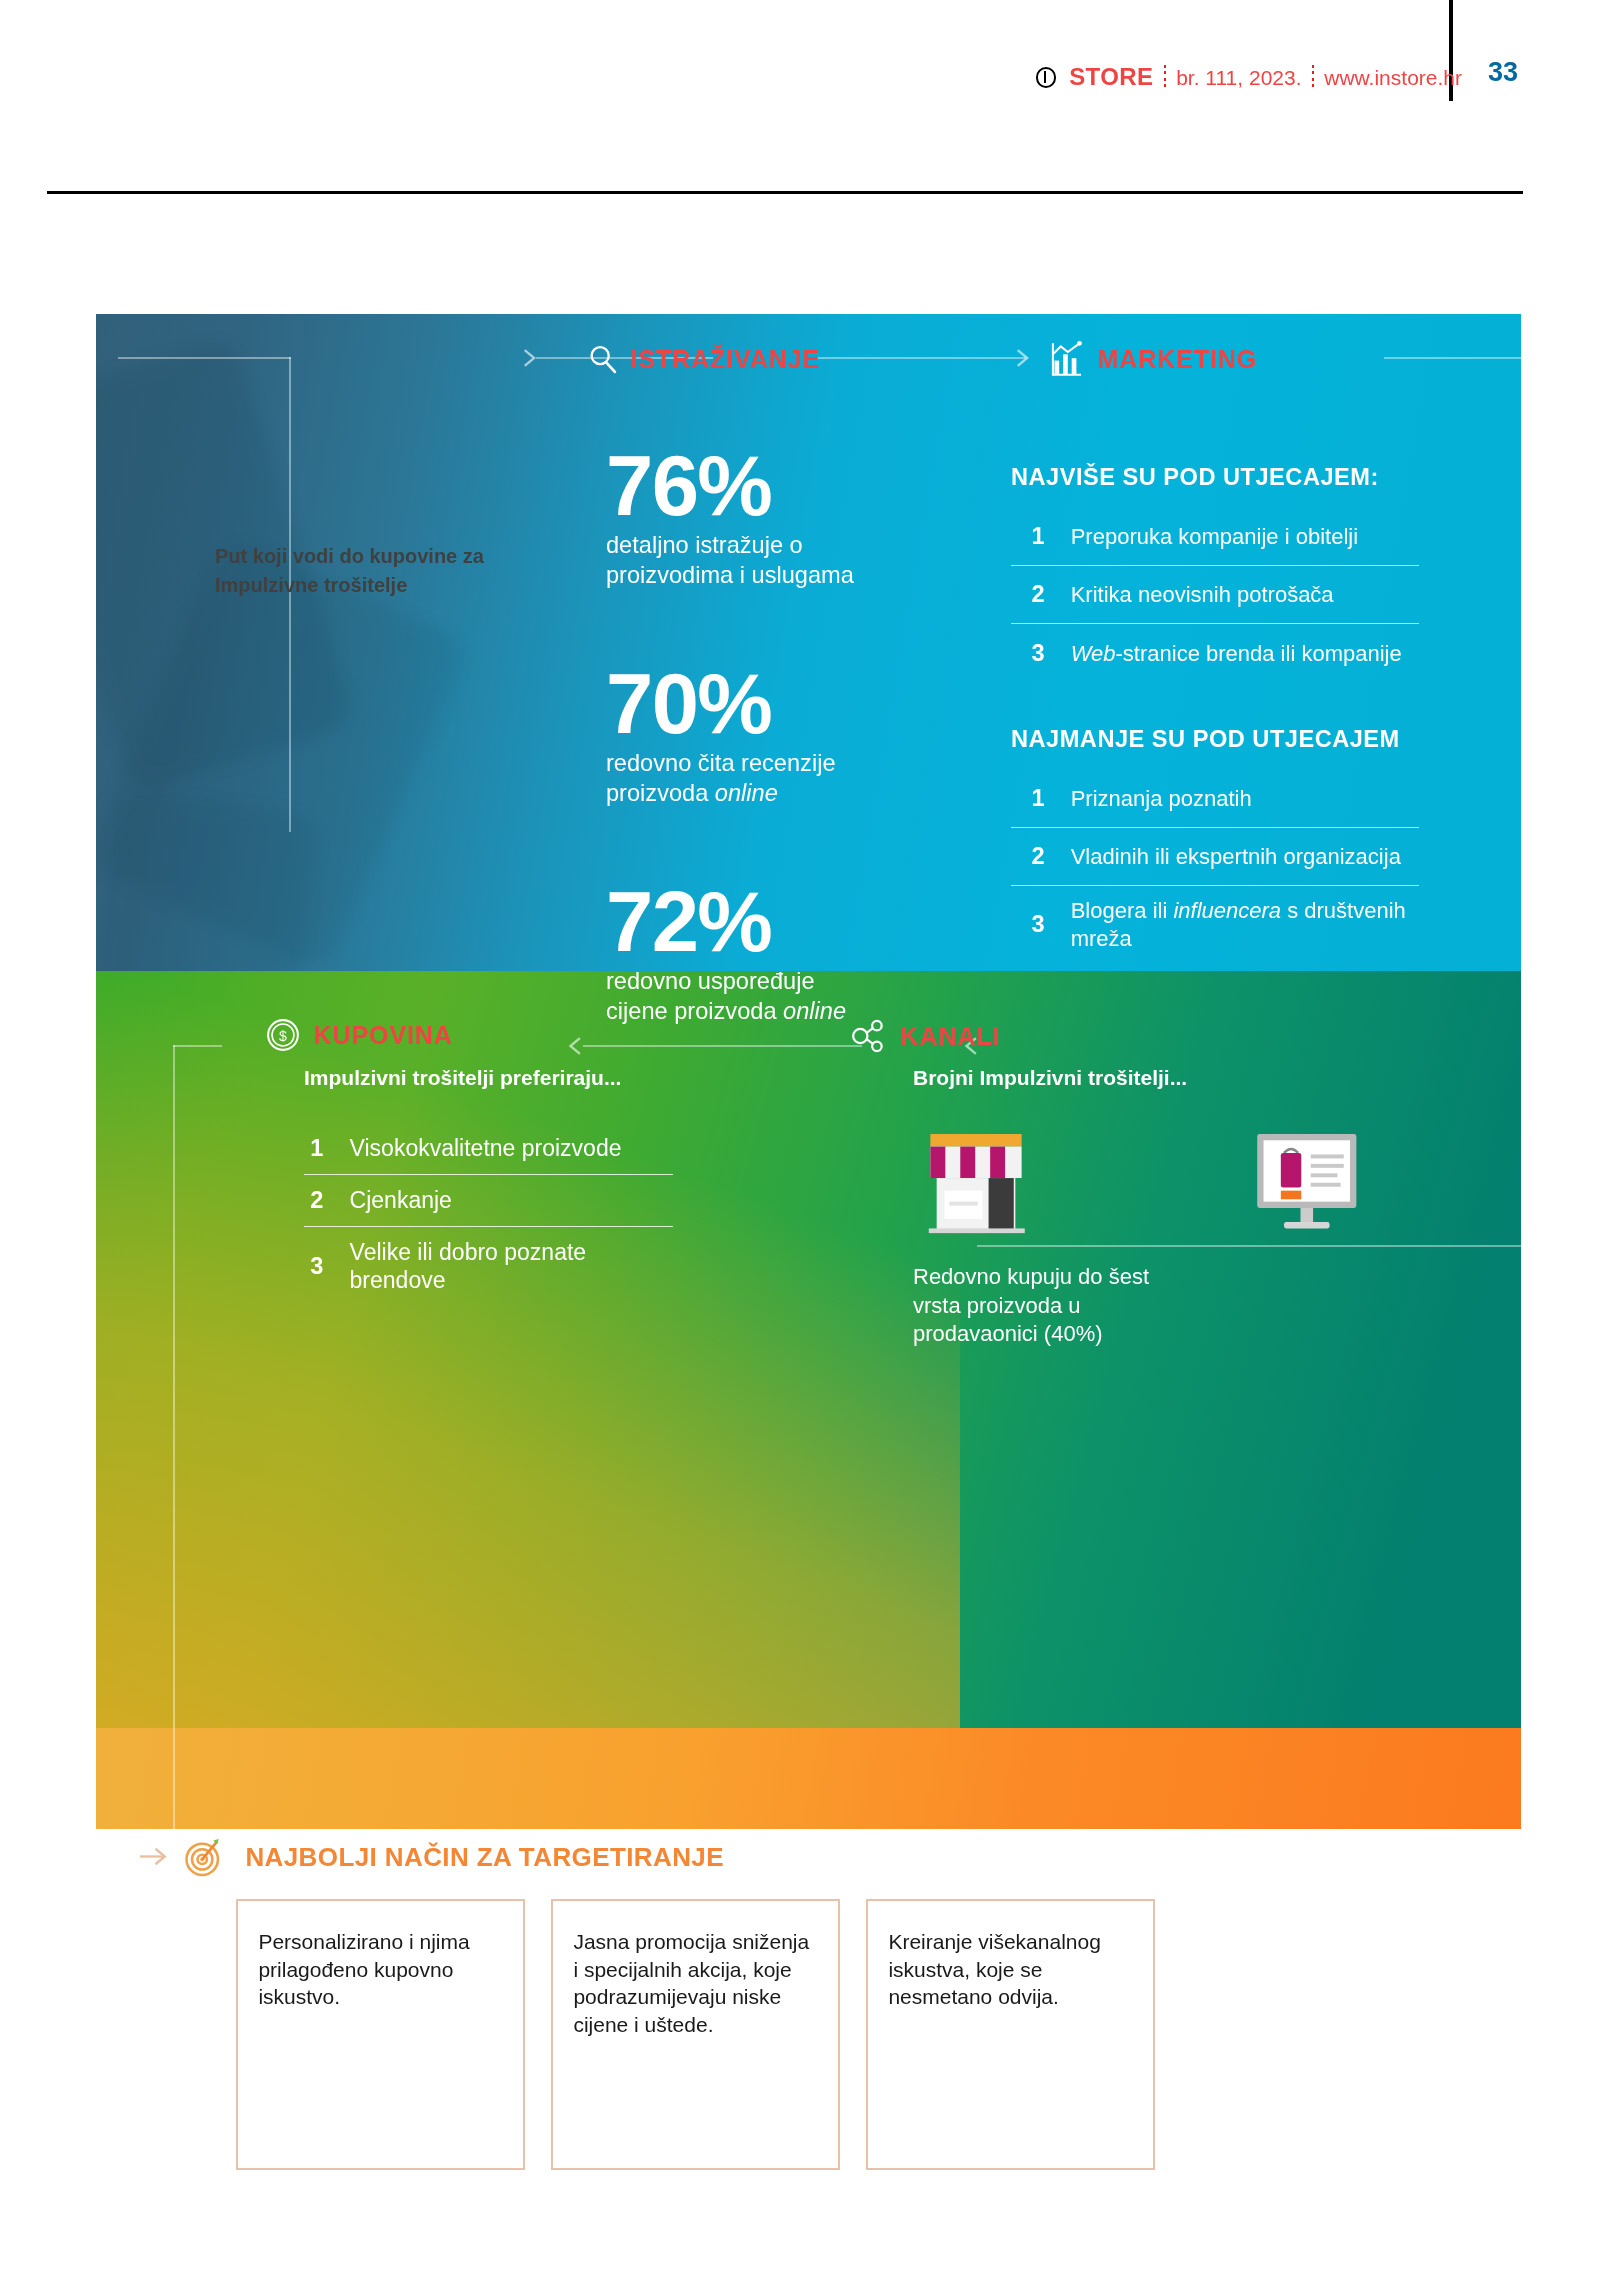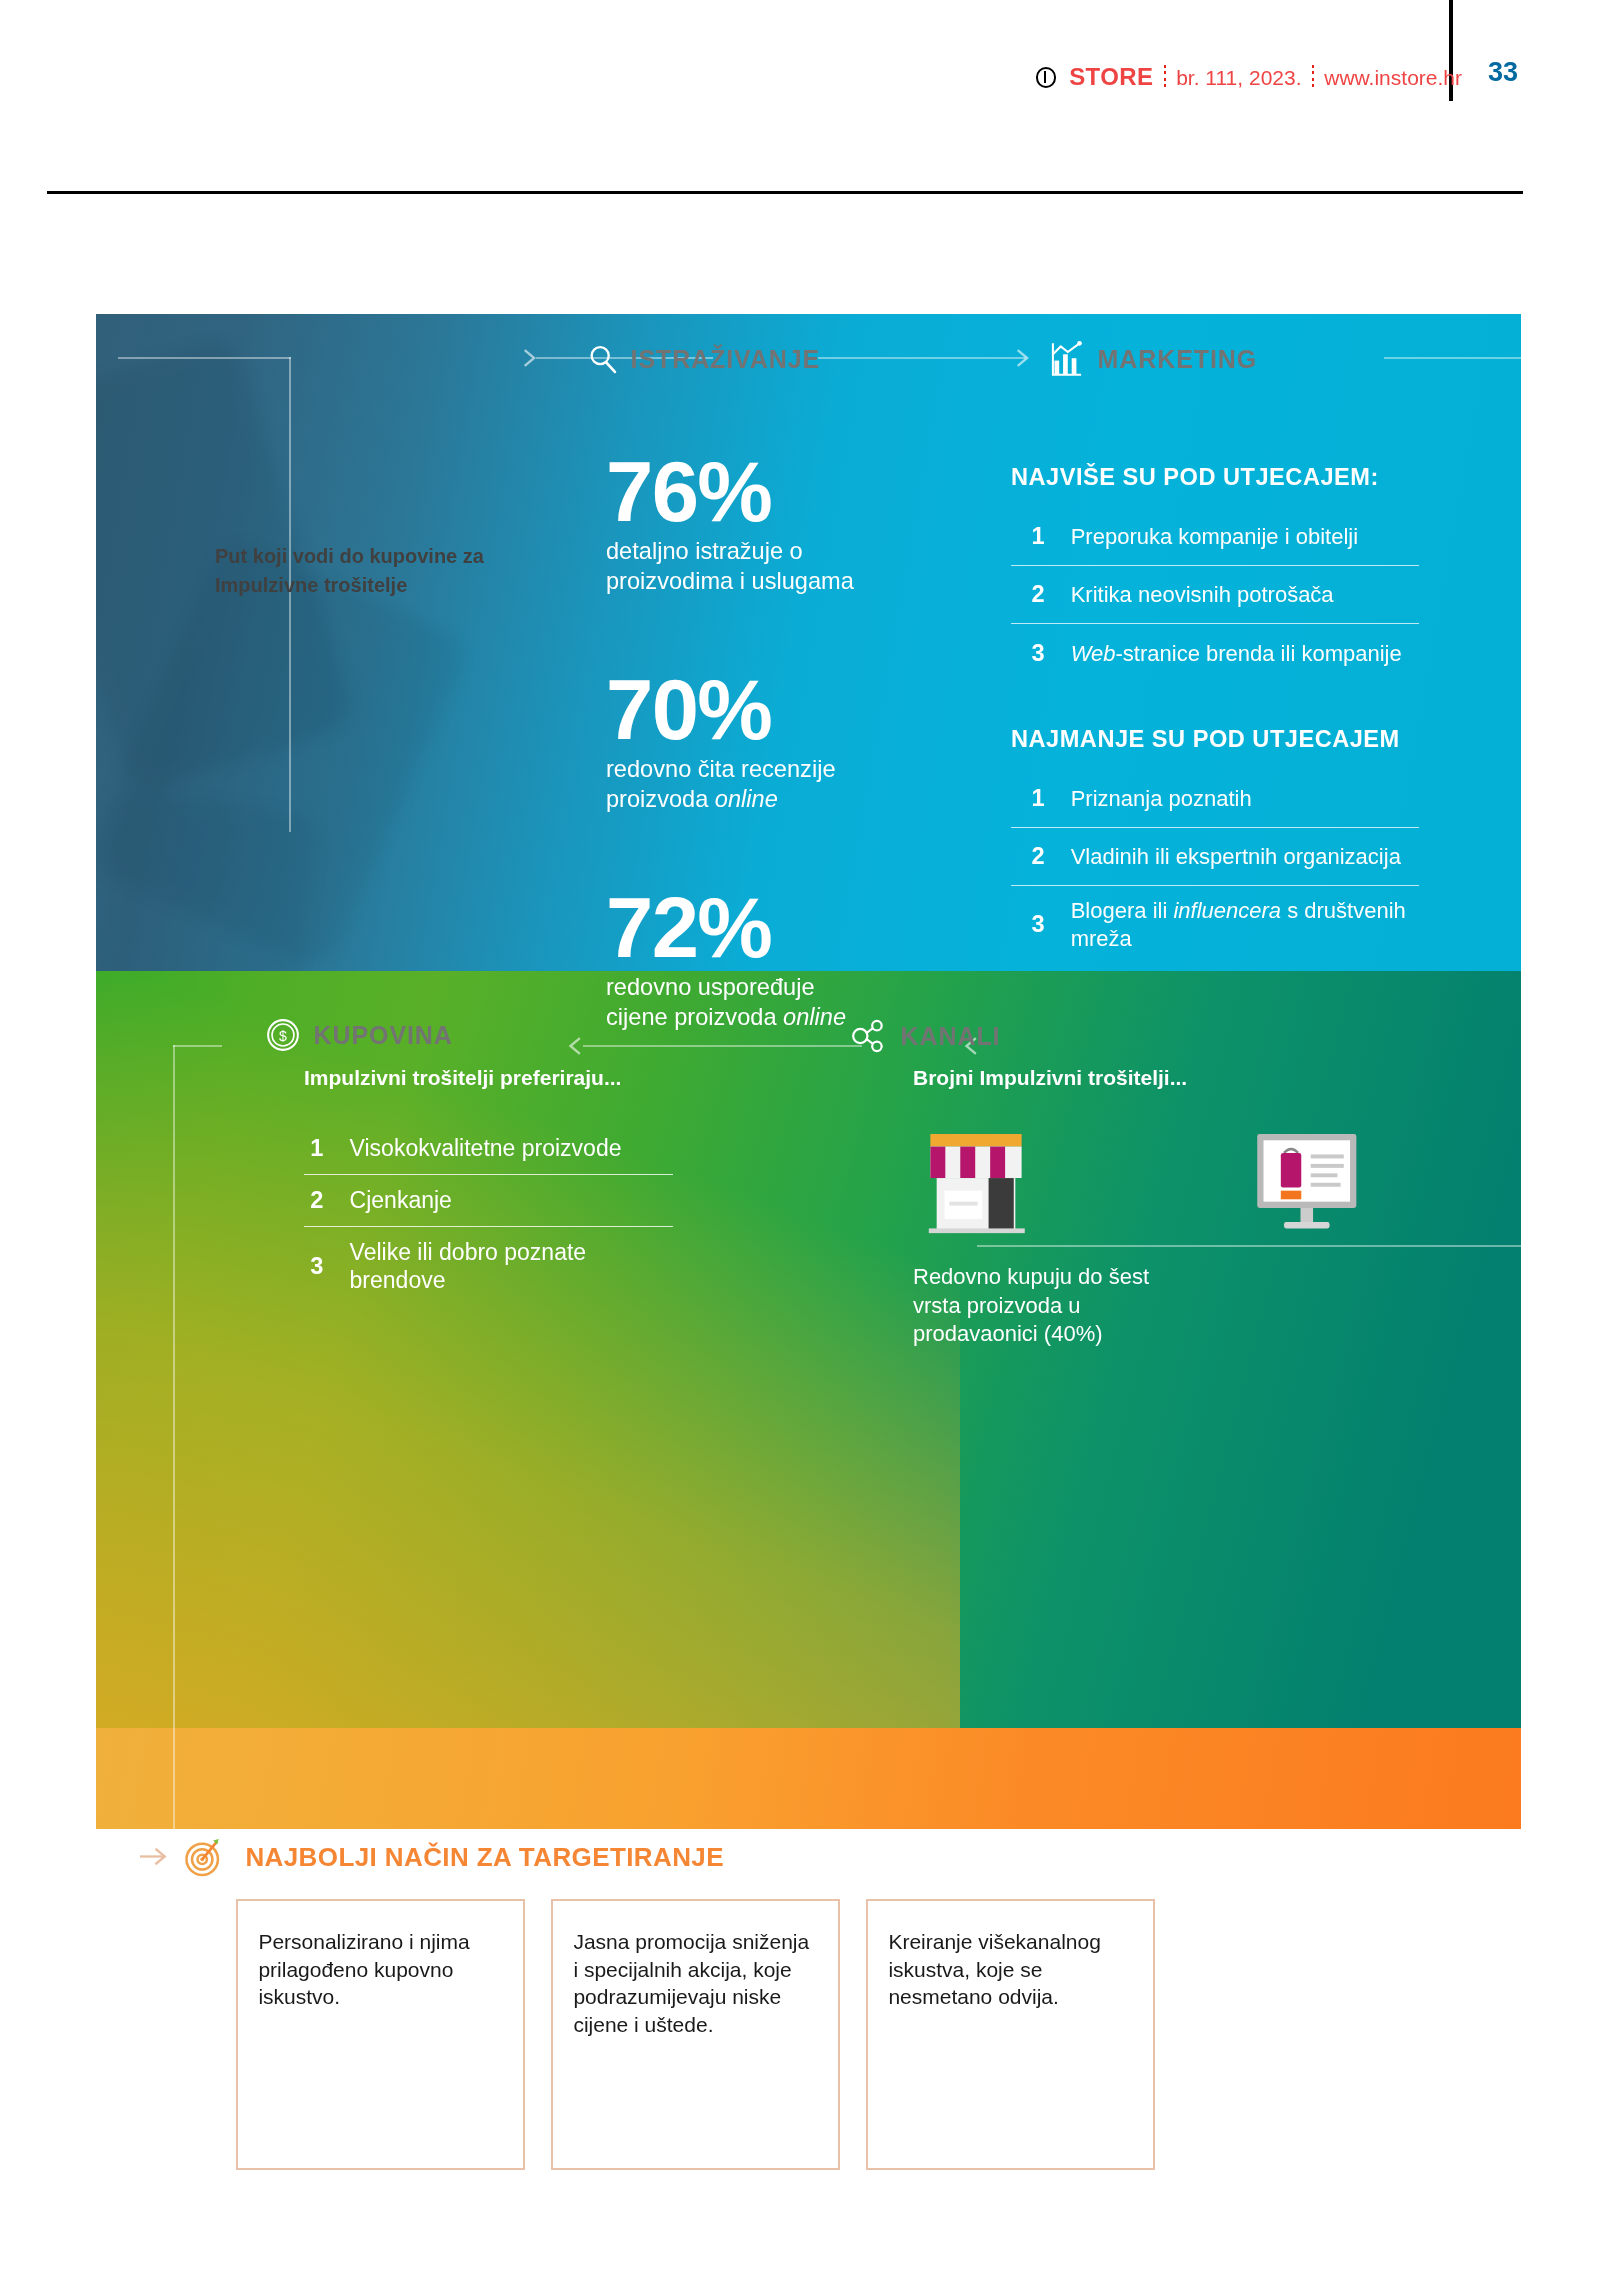--- a/index.html
+++ b/index.html
@@ -90,30 +90,30 @@
   .orange-band {
     position: absolute; left: 0; top: 1414px; width: 100%; height: 101px;
     background: linear-gradient(100deg,#f0b03c 0px,#f4ab35 251px,#f9a02f 597px,#fb8a26 927px,#fb7a1e 1425px);
   }
   .conn-dim { position: absolute; background: rgba(255,255,255,.42); }
   .stage {
     position: absolute; display: flex; align-items: center; gap: 12.6px;
     color: #fff;
   }
   .stage-label {
-    font-size: 25px; font-weight: 700; letter-spacing: 0.9px; color: #737373;
+    font-size: 25px; font-weight: 700; letter-spacing: 0.9px; color: #ef4444;
   }
 
   .left-title {
     position: absolute; left: 119px; top: 228px; width: 314px;
     color: #404040; font-size: 20px; font-weight: 700; line-height: 1.45;
   }
 
   
-  .stats { position: absolute; left: 510px; top: 137px; width: 330px; }
+  .stats { position: absolute; left: 510px; top: 131px; width: 330px; }
   .stat { margin-bottom: 72px; }
   .stat-num {
     font-size: 85px; font-weight: 700; color: #fff; line-height: .96;
     letter-spacing: -1.6px;
   }
   .stat-cap {
     font-size: 23.6px; color: #fff; line-height: 1.3; margin-top: 3.1px;
   }
   .stat-cap em { font-style: italic; }
 

